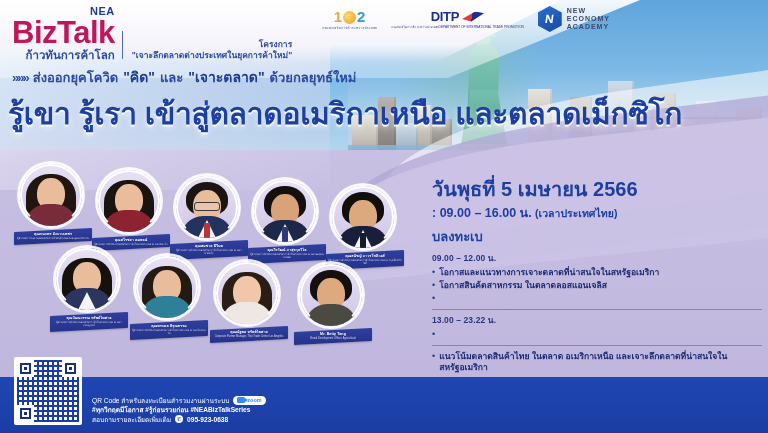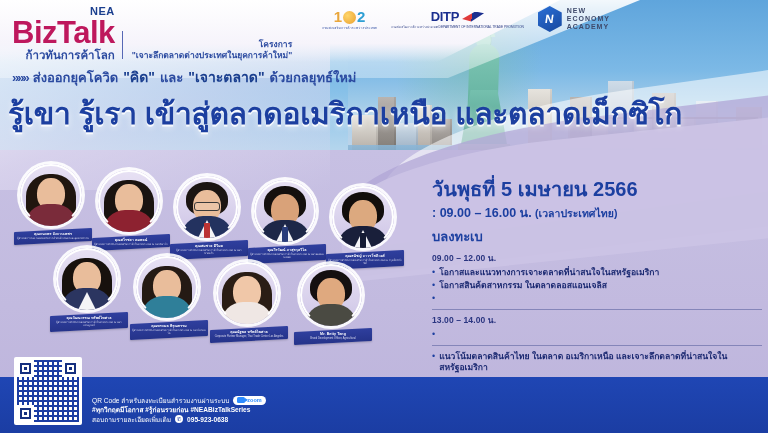--- a/index.html
+++ b/index.html
@@ -444,21 +444,21 @@
       <div class="li">
           <span class="dot">•</span>
           <span class="li-t">โอกาสสินค้ตสาหกรรม ในตลาดลอสแอนเจลิส</span>
         </div>
       <div class="li">
           <span class="dot">•</span>
         </div>
     </div>
 
     <div class="blk sep">
-      <div class="slot">13.00 – 14.00 น.</div>
+      <div class="slot">13.00 – 23.22 น.</div>
       <div class="li">
           <span class="dot">•</span>
         </div>
     </div>
 
     <div class="blk sep">
       <div class="li">
           <span class="dot">•</span>
           <span class="li-t">แนวโน้มตลาดสินค้าไทย ในตลาด อเมริกาเหนือ และเจาะลึกตลาดที่น่าสนใจในสหรัฐอเมริกา</span>
         </div>

